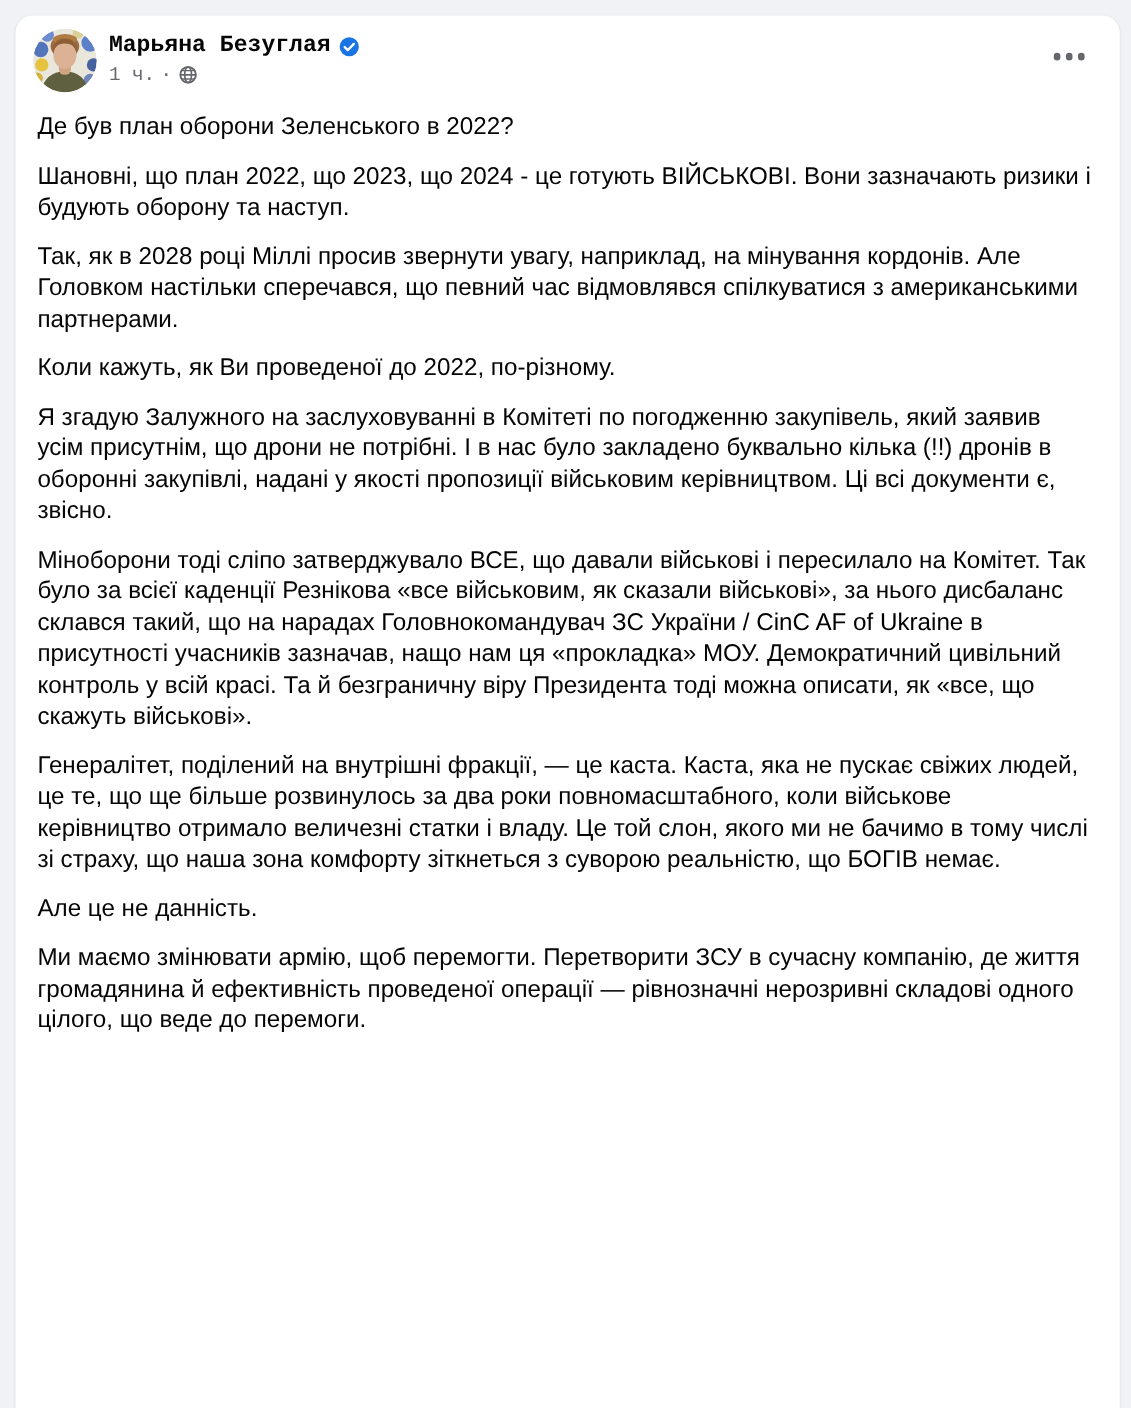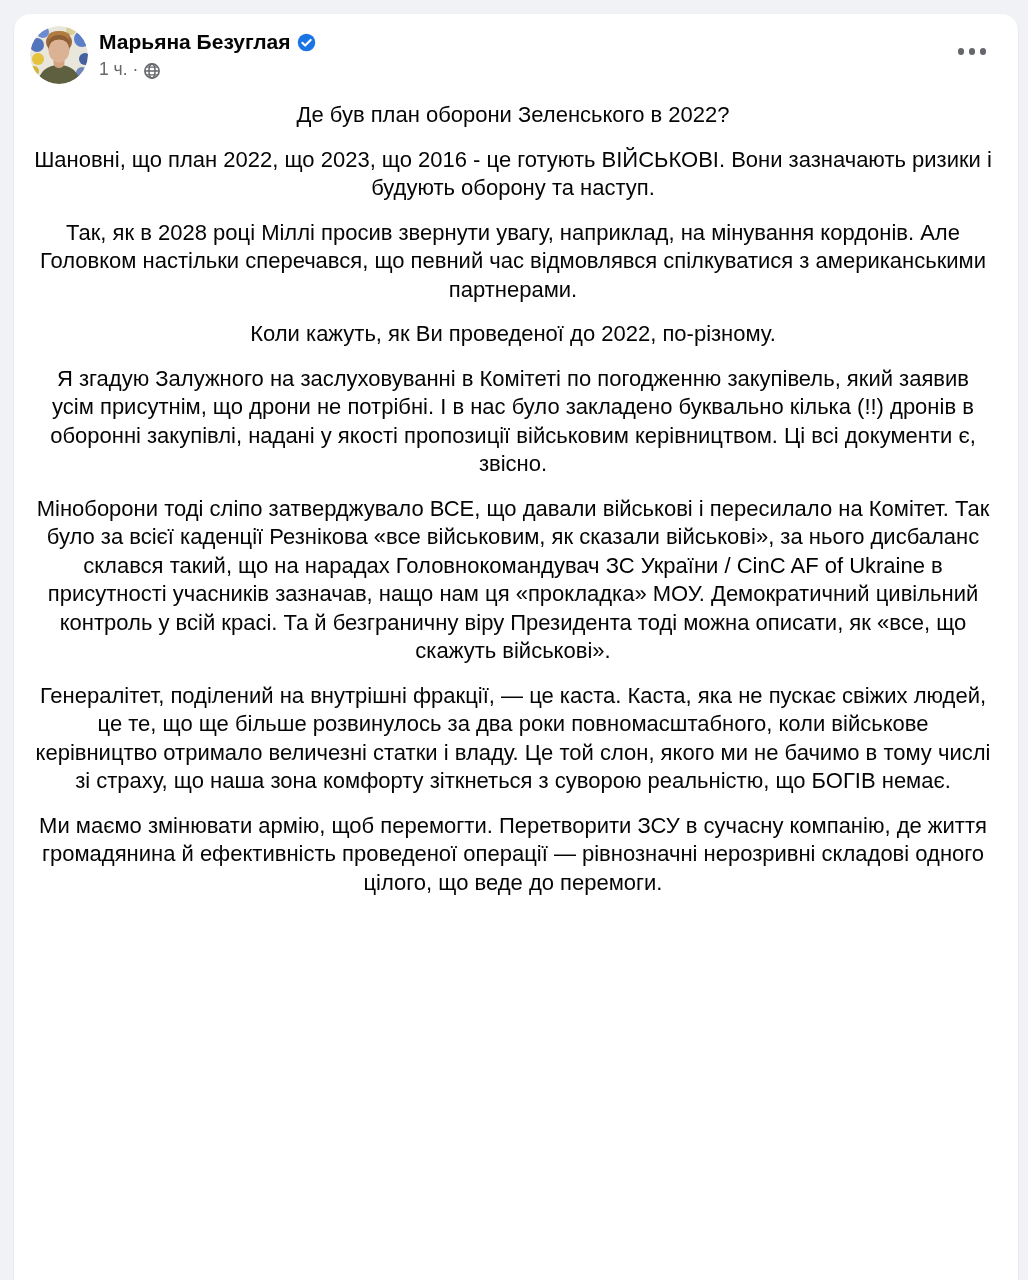--- a/index.html
+++ b/index.html
@@ -20,20 +20,21 @@
     background: #ffffff;
     border-radius: 16px 16px 0 0;
     box-shadow: 0 1px 2px rgba(0,0,0,0.12);
     overflow: hidden;
   }
   .header {
     position: relative;
     display: flex;
     align-items: flex-start;
     padding: 12px 16px 0 16px;
+    font-family: Liberation Mono, monospace;
   }
   .avatar {
     width: 58px;
     height: 58px;
     border-radius: 50%;
     overflow: hidden;
     flex: 0 0 58px;
     cursor: pointer;
   }
   .avatar svg { display: block; }
@@ -49,21 +50,21 @@
   .author-name {
     font-size: 21px;
     line-height: 26px;
     font-weight: 700;
     color: #050505;
     cursor: pointer;
   }
   .badge { width: 19px; height: 19px; display: block; }
   .sub-row {
     display: flex;
-    align-items: flex-end;
+    align-items: flex-start;
     gap: 5px;
     margin-top: 4px;
     font-size: 17.5px;
     color: #65676b;
     cursor: pointer;
   }
   .globe { width: 18px; height: 18px; display: block; }
   .more {
     position: absolute;
     right: 26px;
@@ -81,21 +82,20 @@
     background: #65676b;
   }
   .content {
     padding: 17px 26px 0 20px;
     font-size: 22px;
     line-height: 28.5px;
     color: #050505;
   }
   .content p {
     margin: 0 0 16px 0;
-    text-align: center;
   }
   .content a.inline-link {
     color: #000000;
     text-decoration: none;
     cursor: pointer;
   }
 </style>
 </head>
 <body>
 
@@ -153,22 +153,23 @@
 
     <div class="more">
       <span class="dot"></span>
       <span class="dot"></span>
       <span class="dot"></span>
     </div>
   </div>
 
   <div class="content">
     <p>Де був план оборони Зеленського в 2022?</p>
-    <p>Шановні, що план 2022, що 2023, що 2016 - це готують ВІЙСЬКОВІ. Вони зазначають ризики і будують оборону та наступ.</p>
+    <p>Шановні, що план 2022, що 2023, що 2024 - це готують ВІЙСЬКОВІ. Вони зазначають ризики і будують оборону та наступ.</p>
     <p>Так, як в 2028 році Міллі просив звернути увагу, наприклад, на мінування кордонів. Але Головком настільки сперечався, що певний час відмовлявся спілкуватися з американськими партнерами.</p>
     <p>Коли кажуть, як Ви проведеної до 2022, по-різному.</p>
     <p>Я згадую Залужного на заслуховуванні в Комітеті по погодженню закупівель, який заявив усім присутнім, що дрони не потрібні. І в нас було закладено буквально кілька (!!) дронів в оборонні закупівлі, надані у якості пропозиції військовим керівництвом. Ці всі документи є, звісно.</p>
     <p><span>Міноборони тоді сліпо затверджувало ВСЕ, що давали військові і пересилало на Комітет. Так було за всієї каденції Резнікова «все військовим, як сказали військові», за нього дисбаланс склався такий, що на нарадах </span><a class="inline-link">Головнокомандувач ЗС України / CinC AF of Ukraine</a><span> в присутності учасників зазначав, нащо нам ця «прокладка» МОУ. Демократичний цивільний контроль у всій красі. Та й безграничну віру Президента тоді можна описати, як «все, що скажуть військові».</span></p>
     <p>Генералітет, поділений на внутрішні фракції, — це каста. Каста, яка не пускає свіжих людей, це те, що ще більше розвинулось за два роки повномасштабного, коли військове керівництво отримало величезні статки і владу. Це той слон, якого ми не бачимо в тому числі зі страху, що наша зона комфорту зіткнеться з суворою реальністю, що БОГІВ немає.</p>
+    <p>Але це не данність.</p>
     <p>Ми маємо змінювати армію, щоб перемогти. Перетворити ЗСУ в сучасну компанію, де життя громадянина й ефективність проведеної операції — рівнозначні нерозривні складові одного цілого, що веде до перемоги.</p>
   </div>
 
 </div>
 
 </body></html>

